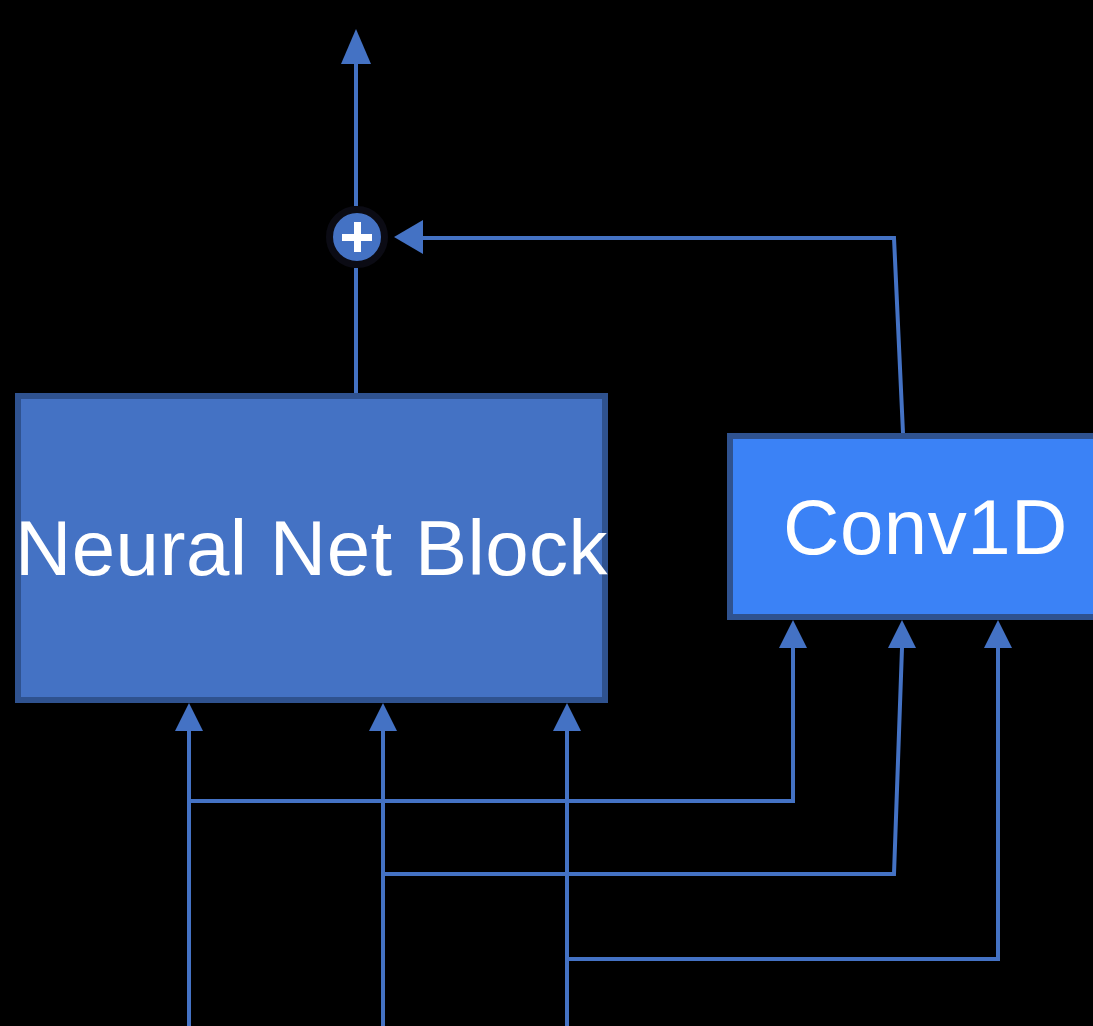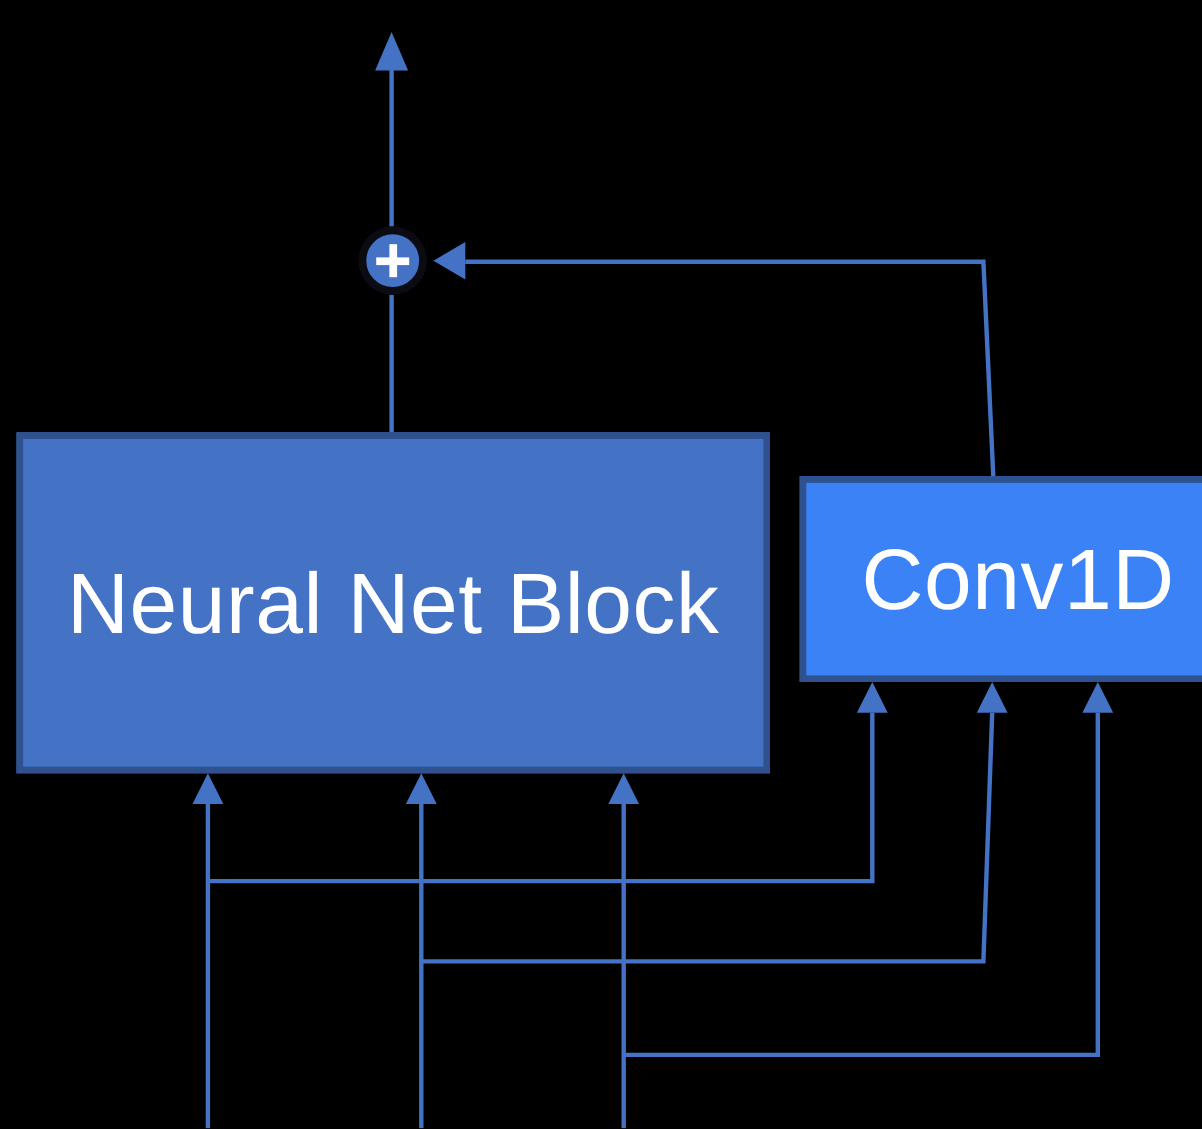--- a/index.html
+++ b/index.html
@@ -35,21 +35,21 @@
     color: #FFFFFF;
     font-weight: 300;
     letter-spacing: 0.5px;
     line-height: 1;
     white-space: nowrap;
     user-select: none;
   }
   #neural-net-block {
     left: 15px;
     top: 393px;
-    width: 685px;
+    width: 593px;
     height: 310px;
     background: #4472C4;
     border: 6px solid #2F528F;
     font-size: 78px;
   }
   #conv1d-block {
     left: 727px;
     top: 433px;
     width: 397px;
     height: 187px;

